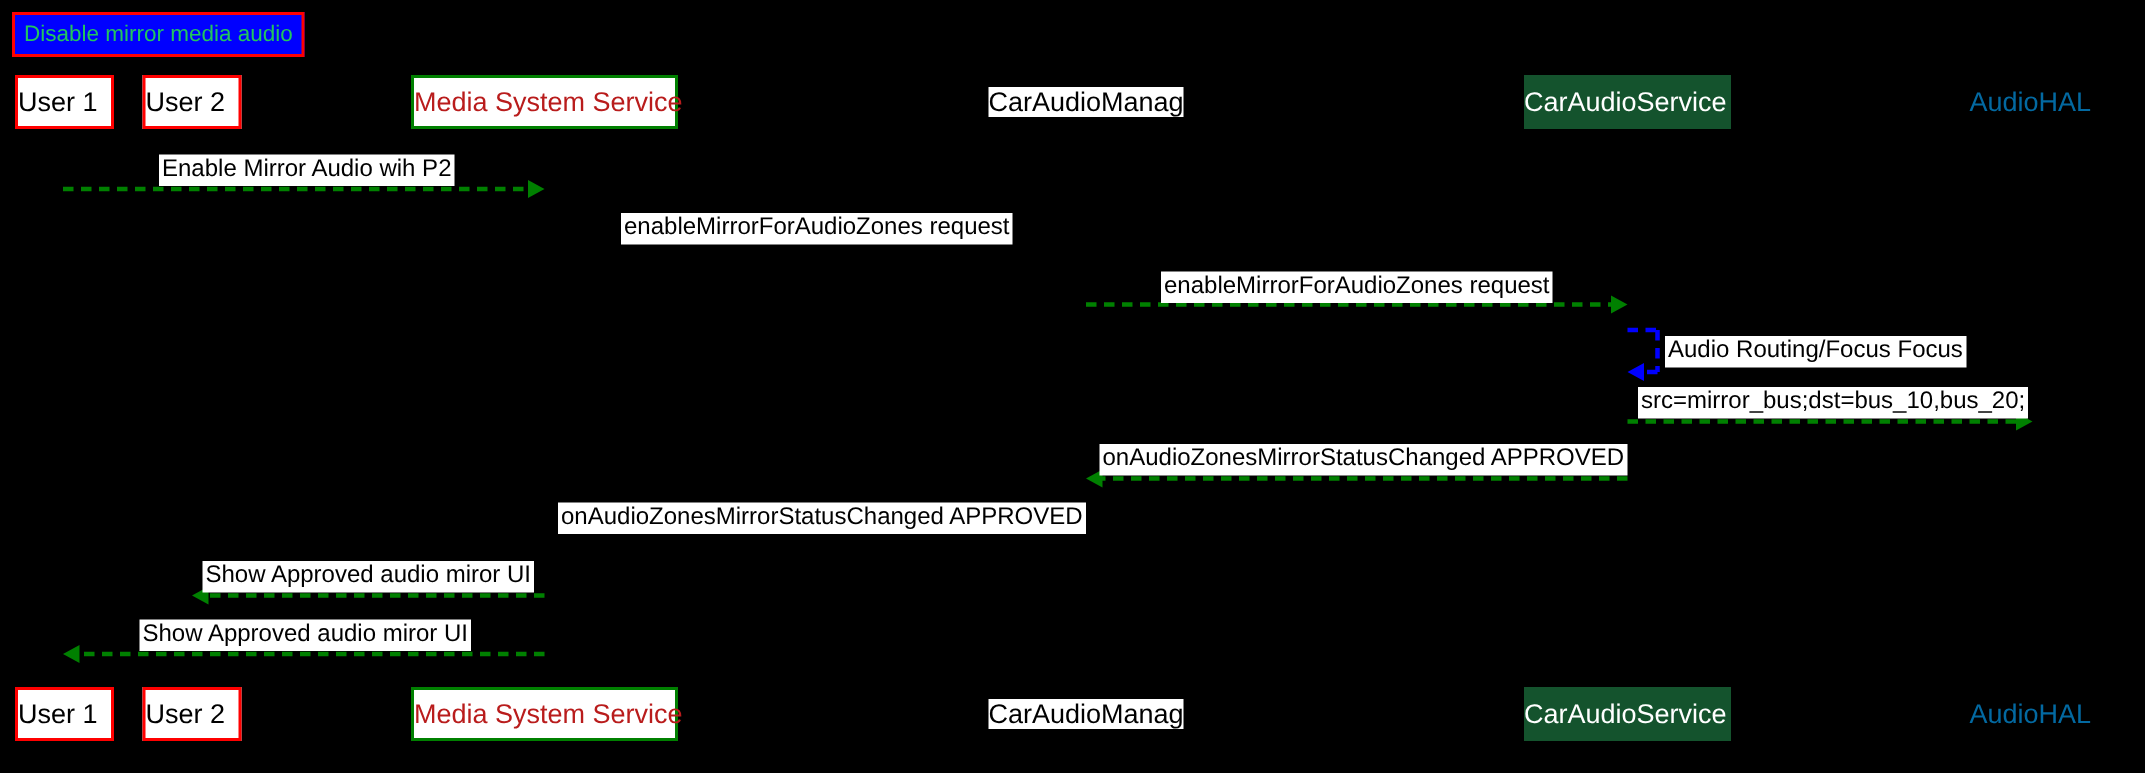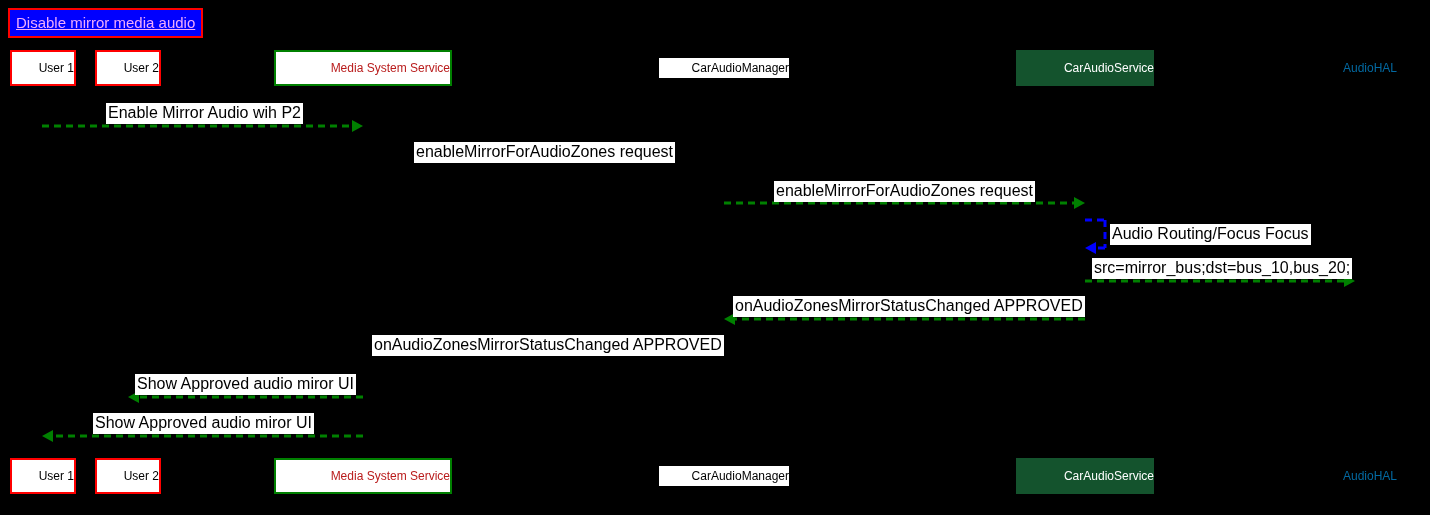--- a/index.html
+++ b/index.html
@@ -21,38 +21,37 @@
     height: 515px;
   }
   .abs { position: absolute; }
 
   
   .title-box {
     left: 8px;
     top: 8px;
     background: #0000ff;
     border: 2px solid #ff0000;
-    color: #f0abfc;
+    color: #22c55e;
     font-size: 15px;
     line-height: 1;
     padding: 5px 6px 6px 6px;
     white-space: nowrap;
-    text-decoration: underline;
   }
 
   
   .participant {
-    font-size: 12px;
+    font-size: 18px;
     line-height: 1;
     white-space: nowrap;
     text-align: center;
     box-sizing: border-box;
     display: flex;
     align-items: center;
-    justify-content: flex-end;
+    justify-content: flex-start;
   }
   .p-user {
     background: #ffffff;
     color: #000000;
     border: 2px solid #ff0000;
   }
   .p-media {
     background: #ffffff;
     color: #b91c1c;
     border: 2px solid #008000;

